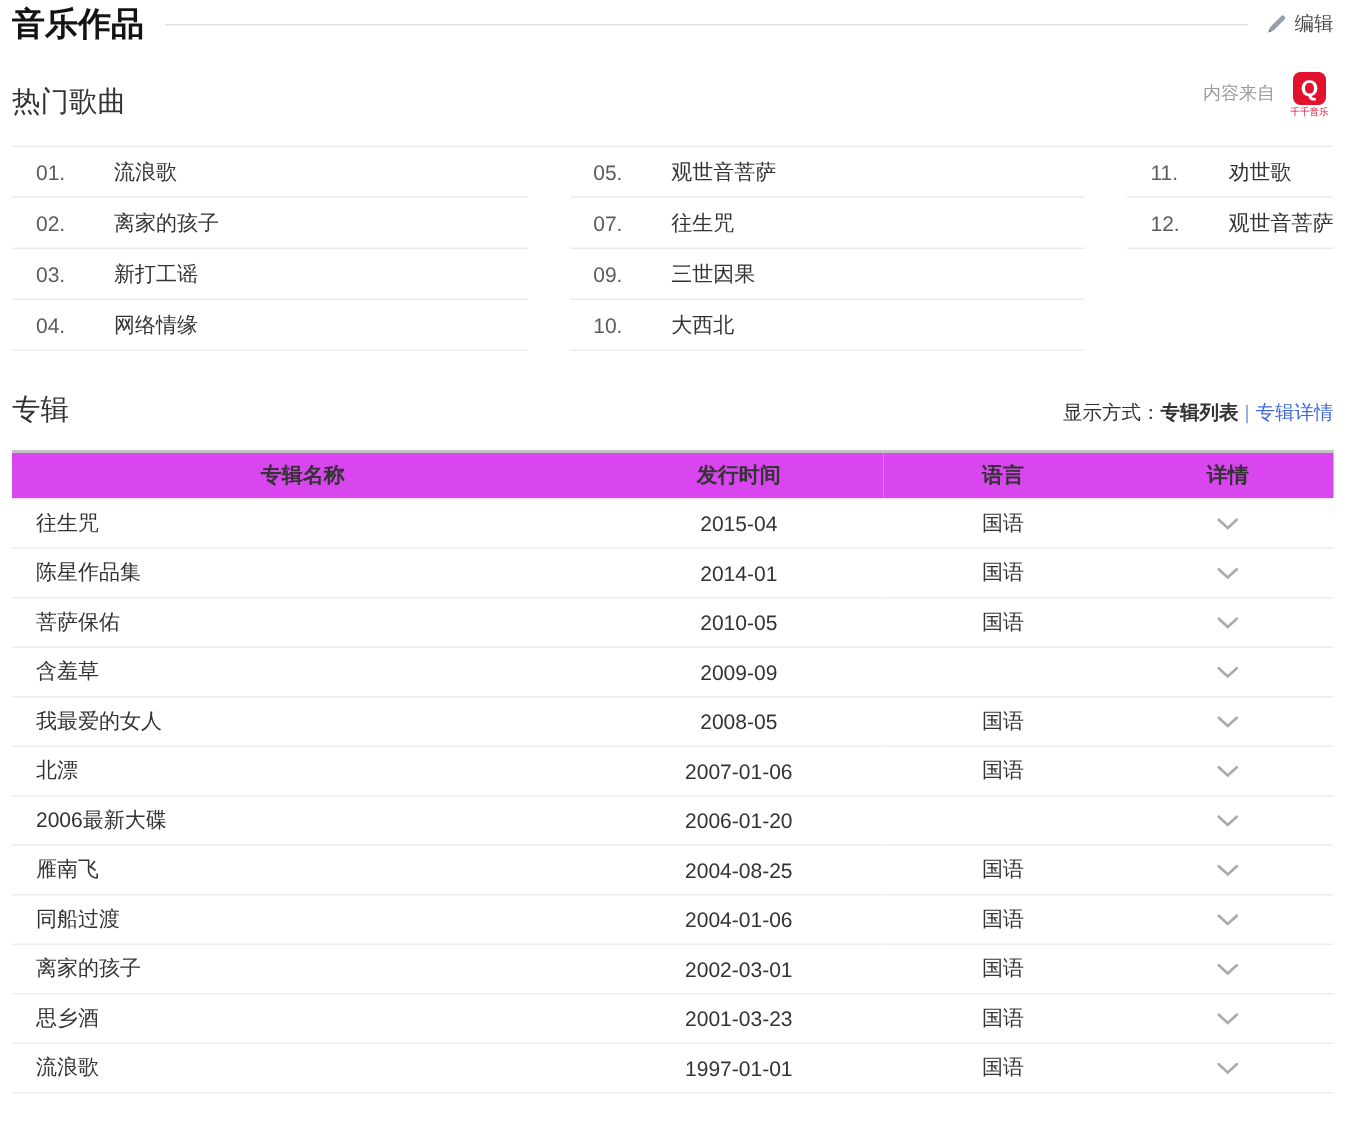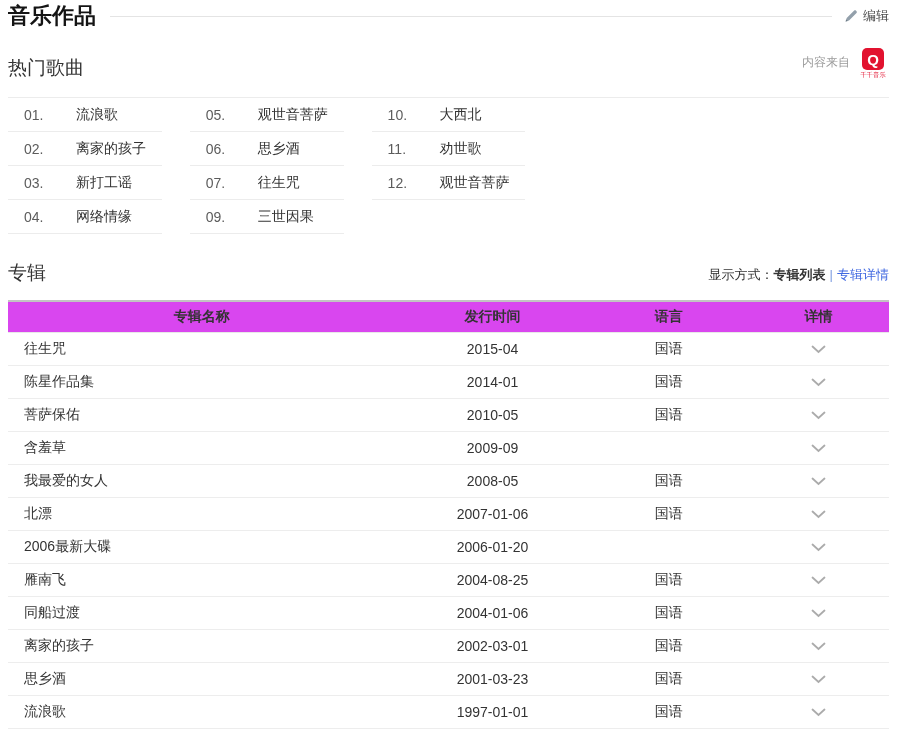--- a/index.html
+++ b/index.html
@@ -23,21 +23,21 @@
   .source { display:flex; align-items:flex-end; gap:7px; color:#9b9b9b; font-size:12px; padding-bottom:2px; }
   .source-label { padding-bottom:8px; }
   .logo { display:flex; flex-direction:column; align-items:center; cursor:pointer; }
   .logo-box { width:22px; height:22px; background:#e2122f; border-radius:5px; color:#fff;
               font-weight:700; font-size:15px; display:flex; align-items:center; justify-content:center; line-height:1; }
   .logo-text { color:#e2122f; font-size:8px; line-height:9px; transform:scale(.8); white-space:nowrap; }
 
   
   .song-grid {
     list-style:none; margin:16px 0 0; padding:0;
-    display:grid; grid-template-columns:repeat(5,1fr); grid-template-rows:repeat(4,34px);
+    display:grid; grid-template-columns:repeat(2,1fr); grid-template-rows:repeat(4,34px);
     grid-auto-flow:column; column-gap:28px;
     border-top:1px solid #ececec;
   }
   .song-cell { display:flex; align-items:center; border-bottom:1px solid #ececec; font-size:14px; }
   .song-num { color:#5c5c5c; width:32px; margin-left:16px; flex:none; }
   .song-name { color:#333; text-decoration:none; margin-left:20px; cursor:pointer; }
 
   
   .albums-head { display:flex; justify-content:space-between; align-items:flex-end; margin-top:26px; }
   .display-mode { font-size:13px; color:#333; padding-bottom:2px; }
@@ -107,24 +107,20 @@
         <li class="song-cell">
           <span class="song-num">04.</span>
           <a class="song-name">网络情缘</a>
         </li>
 
         <li class="song-cell">
           <span class="song-num">05.</span>
           <a class="song-name">观世音菩萨</a>
         </li>
 
-        <li class="song-cell">
-          <span class="song-num">06.</span>
-          <a class="song-name">思乡酒</a>
-        </li>
 
         <li class="song-cell">
           <span class="song-num">07.</span>
           <a class="song-name">往生咒</a>
         </li>
 
 
         <li class="song-cell">
           <span class="song-num">09.</span>
           <a class="song-name">三世因果</a>

